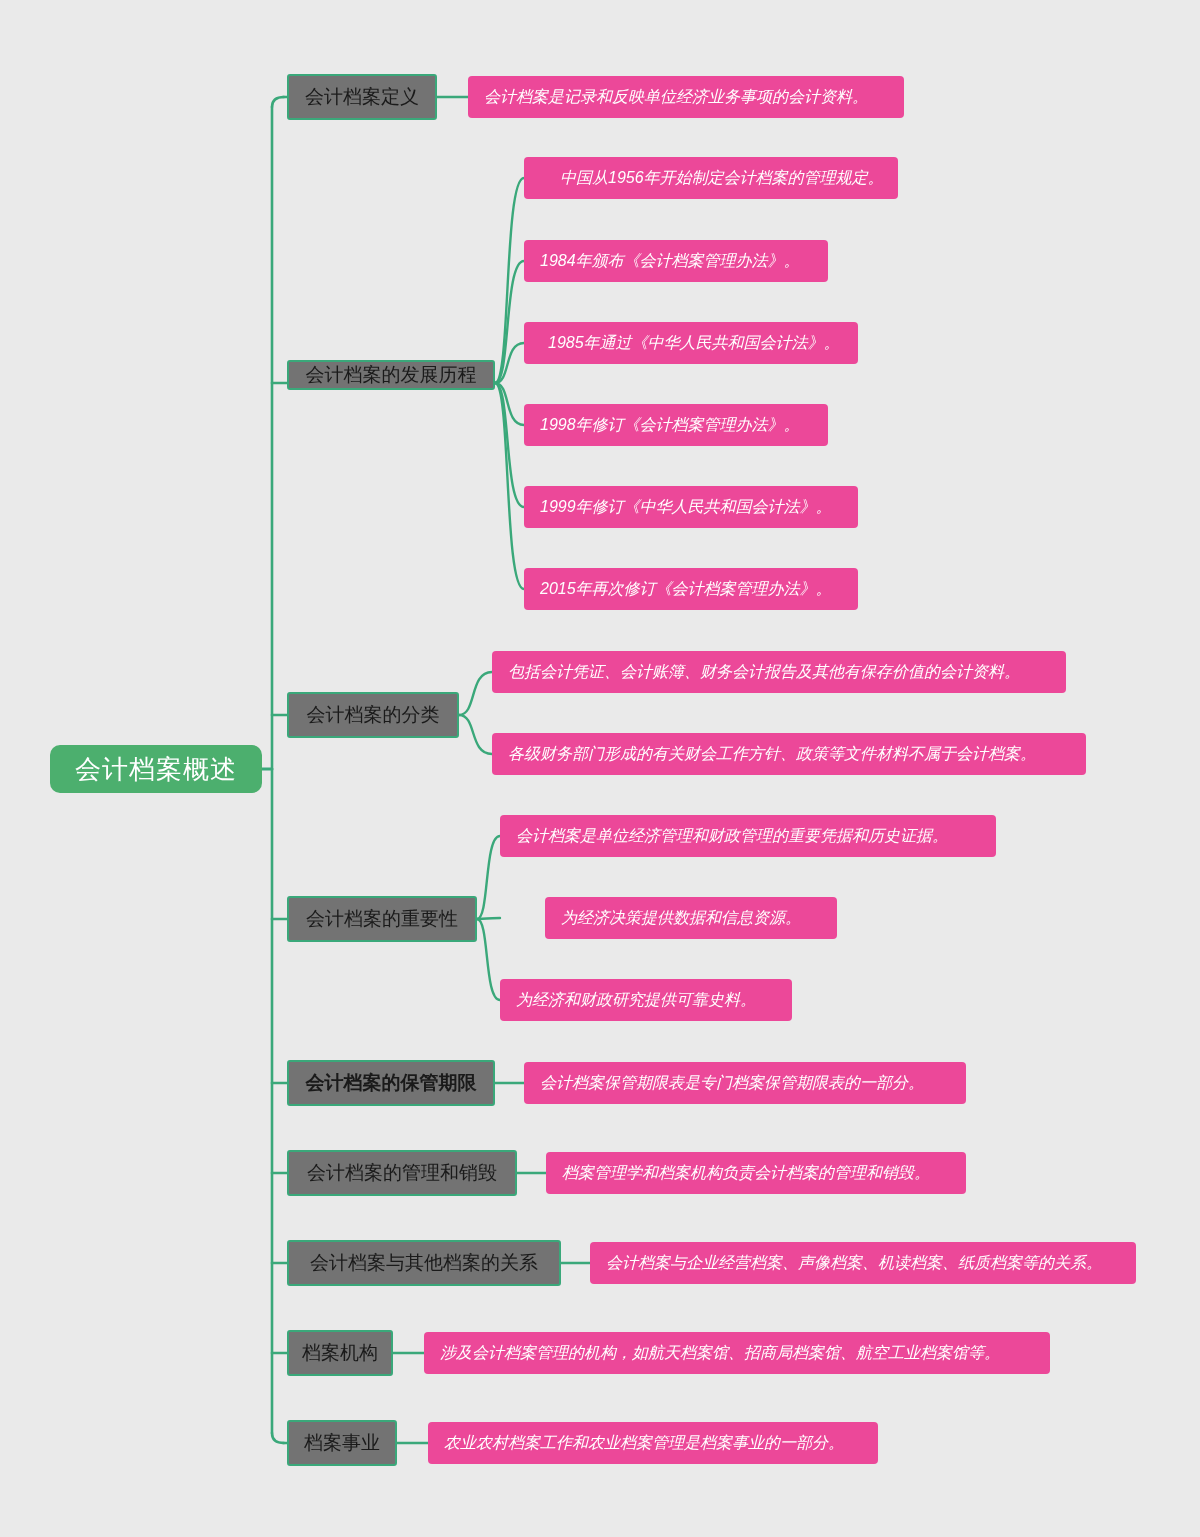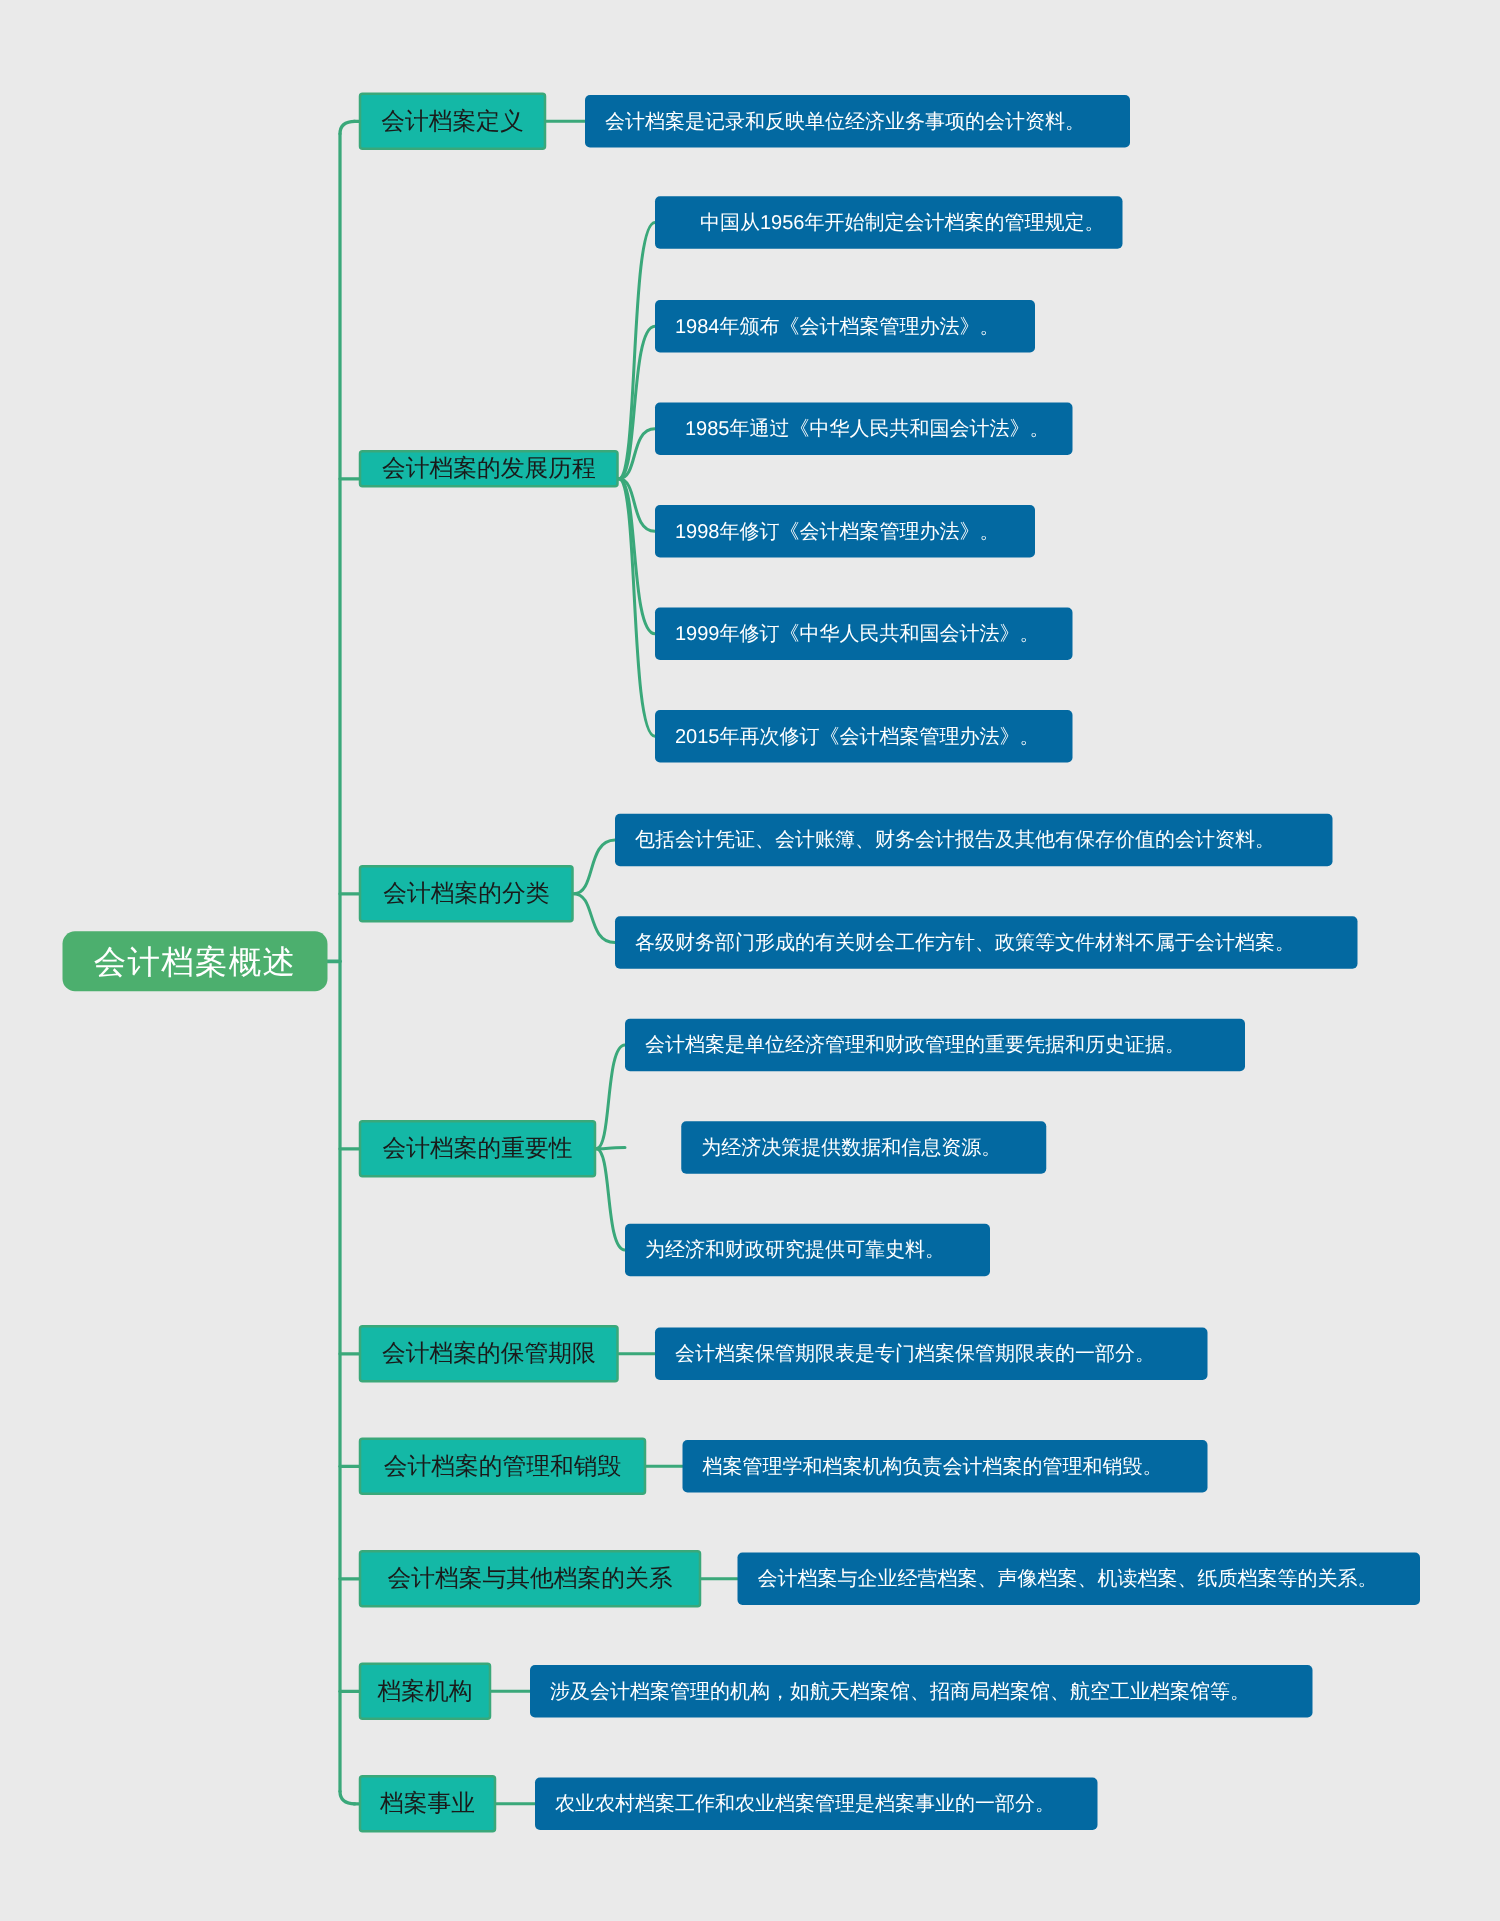--- a/index.html
+++ b/index.html
@@ -40,36 +40,37 @@
     background: #4caf6e;
     color: #ffffff;
     border-radius: 10px;
     font-size: 26px;
     padding: 0 22px;
     letter-spacing: 1px;
     justify-content: center;
   }
   
   .branch {
-    background: #14b8a6;
+    background: #737373;
     border: 2px solid #3aa87a;
     border-radius: 3px;
     color: #1a1a1a;
     font-size: 19px;
     padding: 0 16px;
     justify-content: center;
   }
   
   .leaf {
-    background: #0369a1;
+    background: #ec4899;
     color: #ffffff;
     border-radius: 4px;
     font-size: 16px;
     padding: 0 16px;
     justify-content: flex-start;
+    font-style: italic;
   }
 </style>
 </head>
 <body>
 
 <div id="canvas">
   <svg id="connectors" viewBox="0 0 1200 1537" xmlns="http://www.w3.org/2000/svg">
       <path d="M 262 769 L 272 769" fill="none" stroke="#3aa87a" stroke-width="3" stroke-linecap="round" stroke-linejoin="round"></path>
       <path d="M 272 107 Q 272 97 284 97" fill="none" stroke="#3aa87a" stroke-width="2.6" stroke-linecap="round" stroke-linejoin="round"></path>
       <path d="M 272 107 L 272 1433" fill="none" stroke="#3aa87a" stroke-width="2.6" stroke-linecap="round" stroke-linejoin="round"></path>
@@ -146,21 +147,21 @@
       </div>
       <div class="node leaf" style="left: 500px; top: 815px; width: 496px; height: 42px; text-align: right;">
         <span>会计档案是单位经济管理和财政管理的重要凭据和历史证据。</span>
       </div>
       <div class="node leaf" style="left: 500px; top: 897px; width: 292px; height: 42px; margin-left: 45px;">
         <span>为经济决策提供数据和信息资源。</span>
       </div>
       <div class="node leaf" style="left: 500px; top: 979px; width: 292px; height: 42px;">
         <span>为经济和财政研究提供可靠史料。</span>
       </div>
-      <div class="node branch" style="left: 287px; top: 1060px; width: 208px; height: 46px;">
+      <div class="node branch" style="left: 287px; top: 1060px; width: 208px; height: 46px; font-weight: bold;">
         <span>会计档案的保管期限</span>
       </div>
       <div class="node leaf" style="left: 524px; top: 1062px; width: 442px; height: 42px;">
         <span>会计档案保管期限表是专门档案保管期限表的一部分。</span>
       </div>
       <div class="node branch" style="left: 287px; top: 1150px; width: 230px; height: 46px;">
         <span>会计档案的管理和销毁</span>
       </div>
       <div class="node leaf" style="left: 546px; top: 1152px; width: 420px; height: 42px;">
         <span>档案管理学和档案机构负责会计档案的管理和销毁。</span>

